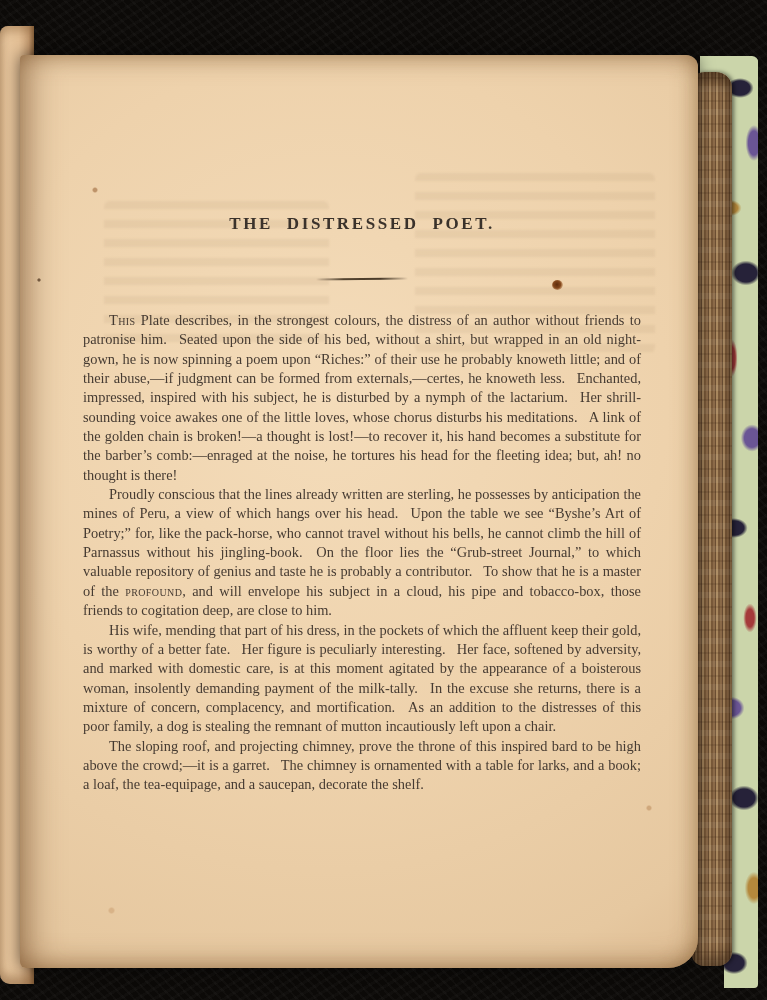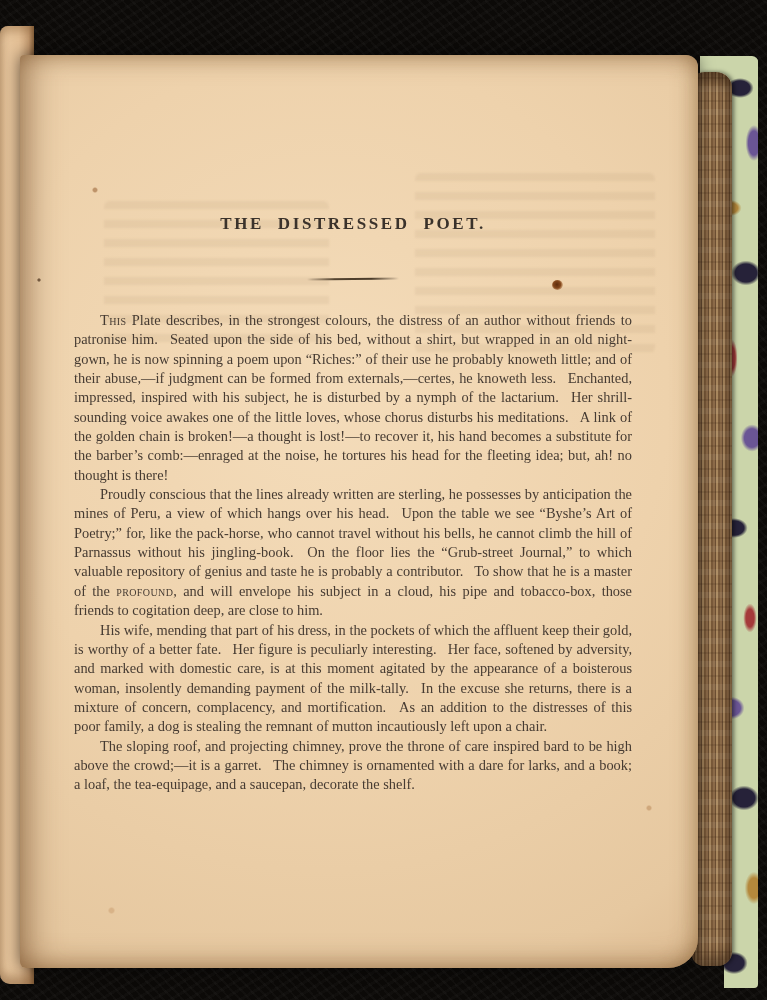--- a/index.html
+++ b/index.html
@@ -108,21 +108,21 @@
     background:radial-gradient(circle, rgba(150,95,50,.55) 0 40%, transparent 75%);}
   .spot.s3{left:17px;top:223px;width:4px;height:4px;
     background:radial-gradient(circle, rgba(70,45,25,.7) 0 40%, transparent 80%);}
   .spot.s4{left:626px;top:750px;width:6px;height:6px;
     background:radial-gradient(circle, rgba(170,115,65,.4) 0 40%, transparent 78%);}
   .spot.s5{left:88px;top:852px;width:7px;height:7px;
     background:radial-gradient(circle, rgba(180,125,75,.3) 0 40%, transparent 78%);}
 
   
   .text-block{
-    position:absolute;left:74px;top:214px;width:558px;
+    position:absolute;left:83px;top:214px;width:558px;
     color:var(--ink);
   }
   h1{
     font-size:17px;font-weight:700;text-align:center;
     letter-spacing:2.6px;word-spacing:7px;
     color:var(--title-ink);
   }
   .rule{
     width:92px;height:2px;margin:44px auto 0;
     background:linear-gradient(90deg, transparent 0%, rgba(70,55,40,.25) 6%, #53432f 30%, #4a3b2a 70%, rgba(70,55,40,.25) 94%, transparent 100%);
@@ -160,17 +160,17 @@
 
   <div class="spot s1"></div>
 
   <div class="text-block">
     <h1>THE DISTRESSED POET.</h1>
     <div class="rule"></div>
     <div class="body-copy">
       <p><span class="sc">This</span><span> Plate describes, in the strongest colours, the distress of an author without friends to patronise him.  Seated upon the side of his bed, without a shirt, but wrapped in an old night-gown, he is now spinning a poem upon “Riches:” of their </span><span class="it">use</span><span> he probably knoweth little; and of their </span><span class="it">abuse</span><span>,—if judgment can be formed from externals,—</span><span class="it">certes</span><span>, he knoweth less.  Enchanted, impressed, inspired with his subject, he is disturbed by a nymph of the </span><span class="it">lactarium</span><span>.  Her shrill-sounding voice awakes one of the </span><span class="it">little loves</span><span>, whose </span><span class="it">chorus</span><span> disturbs his meditations.  A link of the golden chain is broken!—a thought is lost!—to recover it, his hand becomes a substitute for the barber’s comb:—enraged at the noise, he tortures his head for the fleeting idea; but, ah! no thought is there!</span></p>
       <p><span>Proudly conscious that the lines already written are sterling, he possesses by anticipation the mines of Peru, a view of which hangs over his head.  Upon the table we see “Byshe’s Art of Poetry;” for, like the pack-horse, who cannot travel without his </span><span class="it">bells</span><span>, he cannot climb the hill of Parnassus without his </span><span class="it">jingling-book</span><span>.  On the floor lies the “Grub-street Journal,” to which valuable repository of genius and taste he is probably a contributor.  To show that he is a master of the </span><span class="sc">profound</span><span>, and will envelope his subject in a cloud, his pipe and tobacco-box, those friends to cogitation deep, are close to him.</span></p>
       <p><span>His wife, mending that part of his dress, in the pockets of which the affluent keep their gold, is worthy of a better fate.  Her figure is peculiarly interesting.  Her face, softened by adversity, and marked with domestic care, is at this moment agitated by the appearance of a boisterous woman, insolently demanding payment of the milk-tally.  In the excuse she returns, there is a mixture of concern, complacency, and mortification.  As an addition to the distresses of this poor family, a dog is stealing the remnant of mutton incautiously left upon a chair.</span></p>
-      <p><span>The sloping roof, and projecting chimney, prove the throne of care inspired bard to be high above the crowd;—it is a garret.  The chimney is ornamented with a </span><span class="it">dare for larks</span><span>, and a book; a loaf, the tea-equipage, and a saucepan, decorate the shelf.</span></p>
+      <p><span>The sloping roof, and projecting chimney, prove the throne of this inspired bard to be high above the crowd;—it is a garret.  The chimney is ornamented with a </span><span class="it">table for larks</span><span>, and a book; a loaf, the tea-equipage, and a saucepan, decorate the shelf.</span></p>
     </div>
   </div>
 
 </div>
 
 </body></html>

